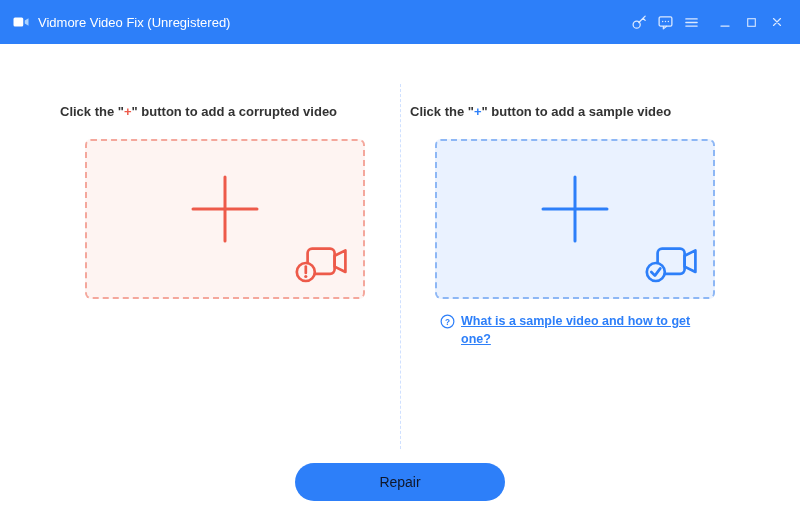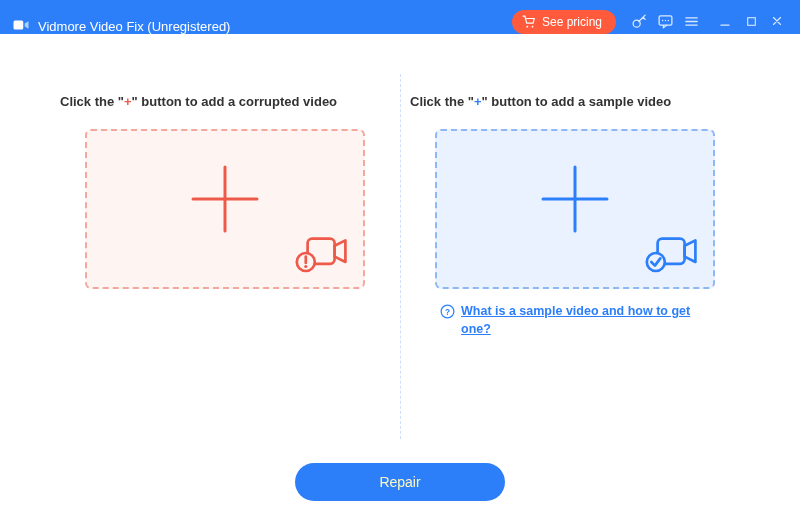--- a/index.html
+++ b/index.html
@@ -4,24 +4,24 @@
 <style>
   * { box-sizing: border-box; margin: 0; padding: 0; }
   body {
     font-family: -apple-system, BlinkMacSystemFont, "Segoe UI", Arial, sans-serif;
     width: 800px;
     height: 519px;
     background: #ffffff;
     overflow: hidden;
   }
   .titlebar {
-    height: 34px;
+    height: 44px;
     background: #2d7ff9;
     display: flex;
-    align-items: flex-end;
+    align-items: center;
     padding: 0 10px 0 12px;
     color: #fff;
     font-size: 13px;
   }
   .titlebar .logo {
     width: 18px; height: 18px;
     margin-right: 8px;
     display: flex; align-items: center; justify-content: center;
   }
   .titlebar .title { flex: 0 0 auto; }
@@ -126,49 +126,41 @@
   }
   .footer {
     position: absolute;
     left: 0; right: 0;
     bottom: 18px;
     display: flex;
     justify-content: center;
   }
   .repair-btn {
     background: #2d7ff9;
-    color: #fef9c3;
+    color: #0f172a;
     border: none;
     font-size: 14px;
     padding: 11px 0;
     width: 210px;
     border-radius: 22px;
     cursor: pointer;
   }
 </style>
 </head>
 <body>
 
 <div class="titlebar">
   <span class="logo">
     <svg width="18" height="18" viewBox="0 0 24 24">
         <rect x="2" y="6" width="13" height="12" rx="2" fill="#ffffff"></rect>
         <path d="M17 10 L22 7 L22 17 L17 14 Z" fill="#a9d2ff"></path>
       </svg>
   </span>
   <span class="title">Vidmore Video Fix (Unregistered)</span>
   <span class="spacer"></span>
-  <button class="pricing-btn">
-    <svg width="14" height="14" viewBox="0 0 24 24">
-        <path d="M6 6h15l-2 8H8L6 6zM6 6L5 2H2" stroke="#fff" stroke-width="2" fill="none" stroke-linecap="round"></path>
-        <circle cx="9" cy="20" r="1.6" fill="#fff"></circle>
-        <circle cx="18" cy="20" r="1.6" fill="#fff"></circle>
-      </svg>
-    <span>See pricing</span>
-  </button>
   <span class="tb-icon">
     <svg width="17" height="17" viewBox="0 0 24 24">
         <circle cx="8" cy="15" r="5" stroke="#dbe9ff" stroke-width="1.8" fill="none"></circle>
         <path d="M11 12 L20 3 M17 6 L20 9" stroke="#dbe9ff" stroke-width="1.8" fill="none" stroke-linecap="round"></path>
       </svg>
   </span>
   <span class="tb-icon">
     <svg width="17" height="17" viewBox="0 0 24 24">
         <rect x="3" y="4" width="18" height="13" rx="2" stroke="#dbe9ff" stroke-width="1.8" fill="none"></rect>
         <path d="M9 17 L9 21 L14 17" stroke="#dbe9ff" stroke-width="1.8" fill="none" stroke-linejoin="round"></path>

